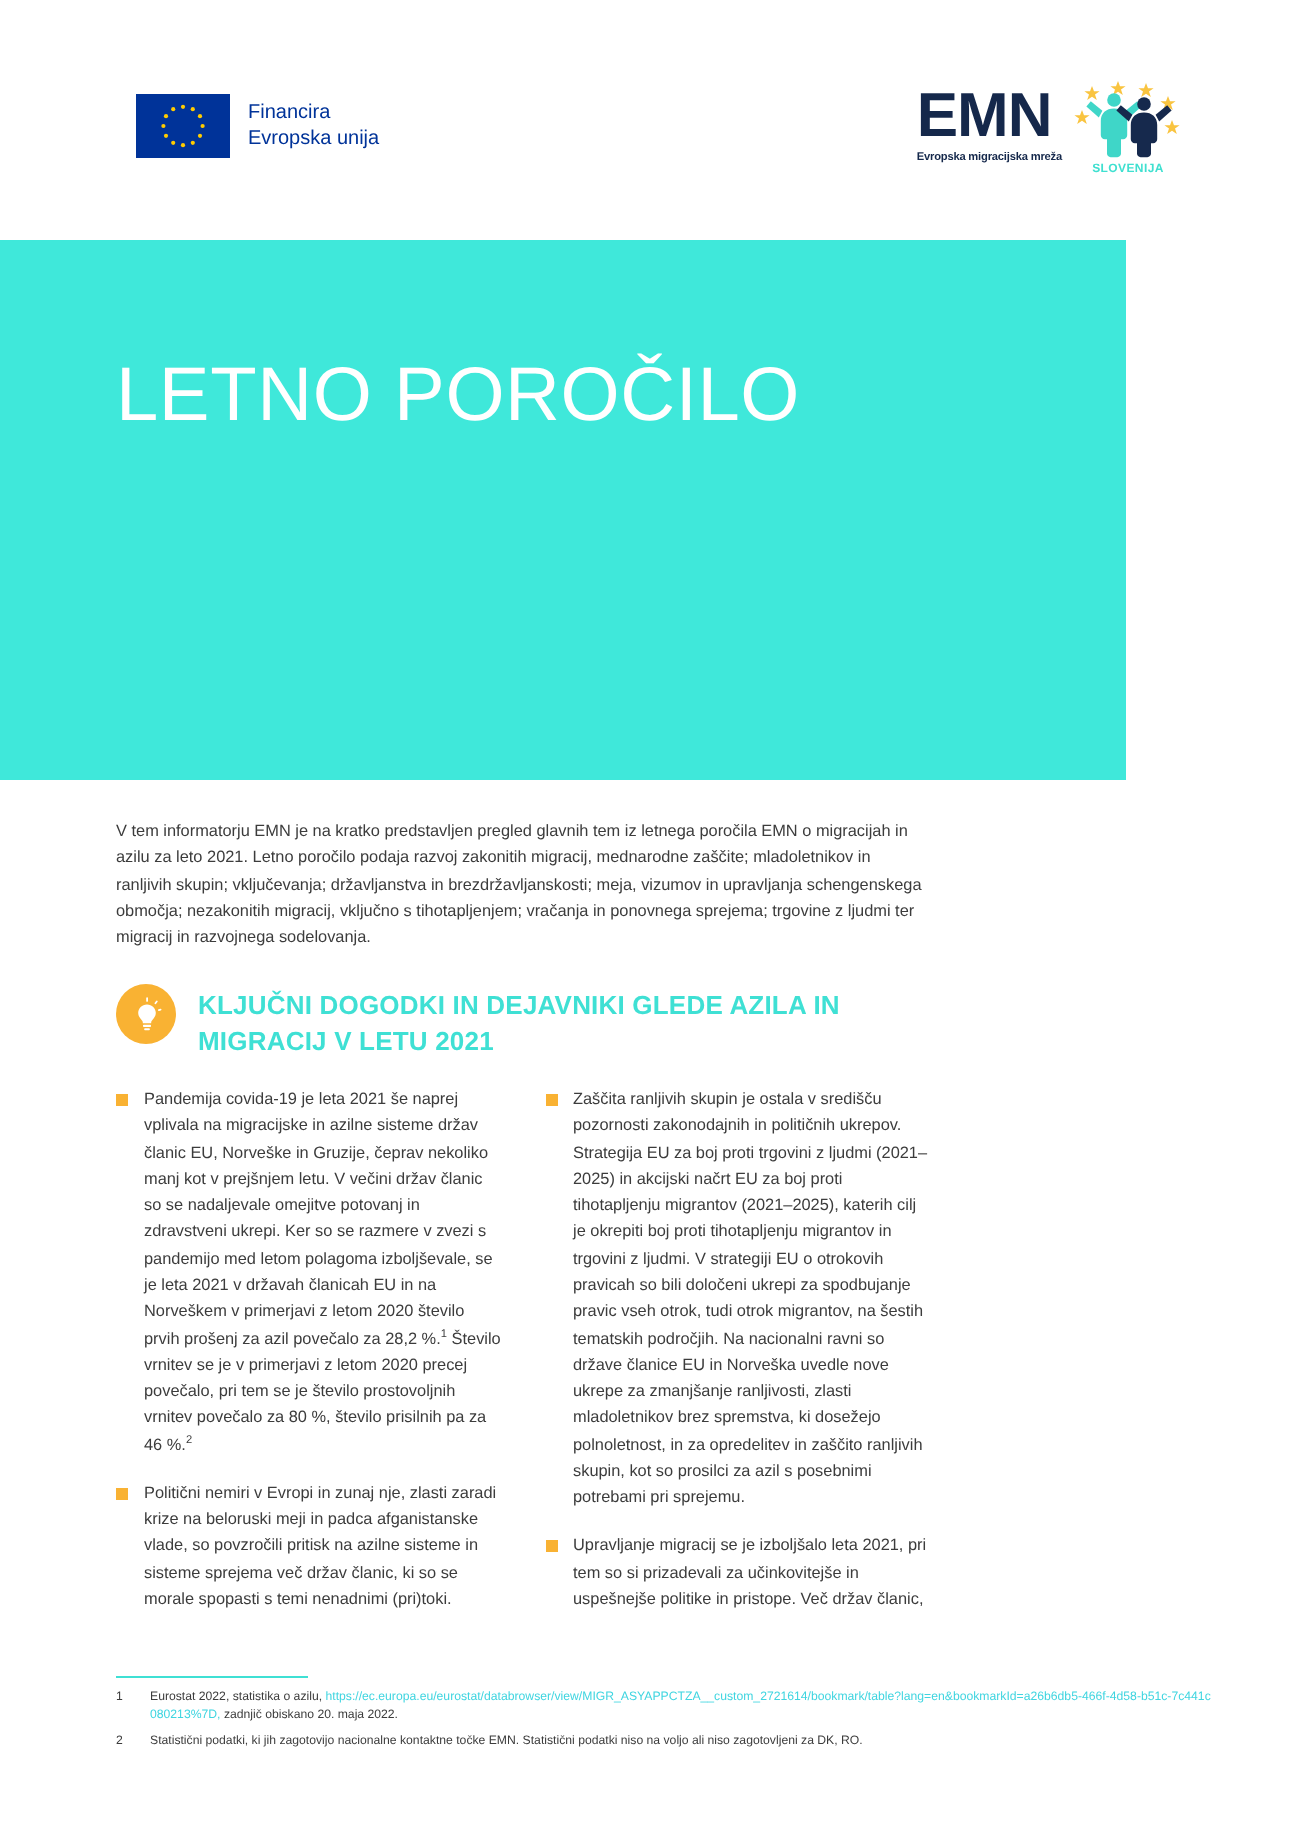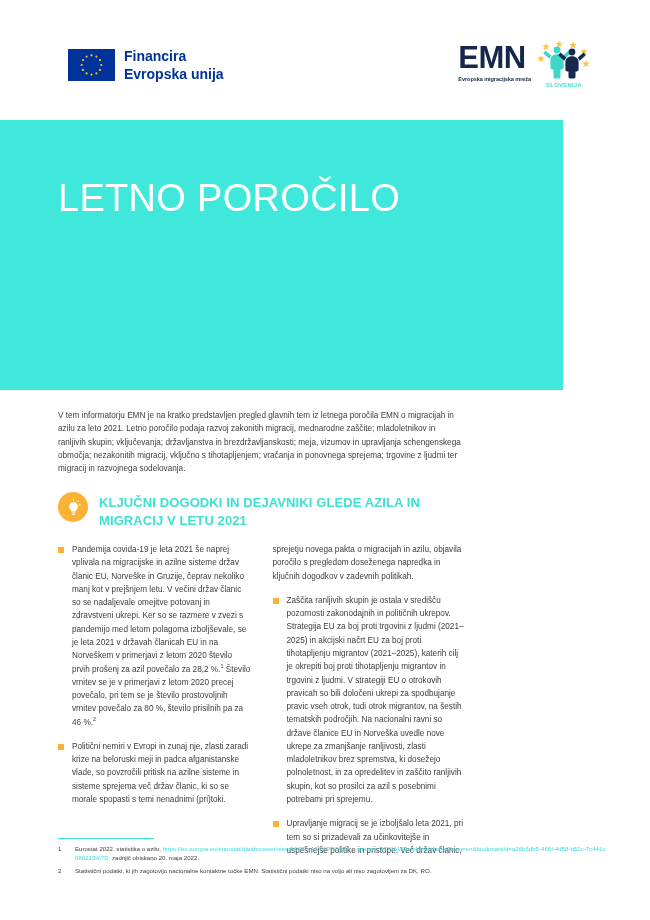--- a/index.html
+++ b/index.html
@@ -34,23 +34,23 @@
     gap: 9px;
   }
   .eu-flag {
     width: 47px; height: 32px;
     background: #003399;
     position: relative;
     flex: none;
   }
   .eu-flag svg { display: block; }
   .eu-text {
-    font-size: 14px;
+    font-size: 10px;
     line-height: 1.32;
-    font-weight: bold;
+    font-weight: normal;
     color: #003399;
     white-space: nowrap;
   }
 
   .emn-logo {
     position: absolute;
     right: 58px; top: 42px;
     display: flex;
     align-items: flex-start;
     gap: 2px;
@@ -322,21 +322,20 @@
           <span class="marker"></span>
           <span class="btext"><span>Pandemija covida-19 je leta 2021 še naprej vplivala na migracijske in azilne sisteme držav članic EU, Norveške in Gruzije, čeprav nekoliko manj kot v prejšnjem letu. V večini držav članic so se nadaljevale omejitve potovanj in zdravstveni ukrepi. Ker so se razmere v zvezi s pandemijo med letom polagoma izboljševale, se je leta 2021 v državah članicah EU in na Norveškem v primerjavi z letom 2020 število prvih prošenj za azil povečalo za 28,2 %.</span><sup>1</sup> <span>Število vrnitev se je v primerjavi z letom 2020 precej povečalo, pri tem se je število prostovoljnih vrnitev povečalo za 80 %, število prisilnih pa za 46 %.</span><sup>2</sup></span>
         </div>
         <div class="bullet">
           <span class="marker"></span>
           <span class="btext">Politični nemiri v Evropi in zunaj nje, zlasti zaradi krize na beloruski meji in padca afganistanske vlade, so povzročili pritisk na azilne sisteme in sisteme sprejema več držav članic, ki so se morale spopasti s temi nenadnimi (pri)toki.</span>
         </div>
       </div>
 
       <div class="col">
-        <div class="cont-text">sprejetju novega pakta o migracijah in azilu, objavila poročilo s pregledom doseženega napredka in ključnih dogodkov v zadevnih politikah.</div>
         <div class="bullet">
           <span class="marker"></span>
           <span class="btext">Zaščita ranljivih skupin je ostala v središču pozornosti zakonodajnih in političnih ukrepov. Strategija EU za boj proti trgovini z ljudmi (2021–2025) in akcijski načrt EU za boj proti tihotapljenju migrantov (2021–2025), katerih cilj je okrepiti boj proti tihotapljenju migrantov in trgovini z ljudmi. V strategiji EU o otrokovih pravicah so bili določeni ukrepi za spodbujanje pravic vseh otrok, tudi otrok migrantov, na šestih tematskih področjih. Na nacionalni ravni so države članice EU in Norveška uvedle nove ukrepe za zmanjšanje ranljivosti, zlasti mladoletnikov brez spremstva, ki dosežejo polnoletnost, in za opredelitev in zaščito ranljivih skupin, kot so prosilci za azil s posebnimi potrebami pri sprejemu.</span>
         </div>
         <div class="bullet">
           <span class="marker"></span>
           <span class="btext">Upravljanje migracij se je izboljšalo leta 2021, pri tem so si prizadevali za učinkovitejše in uspešnejše politike in pristope. Več držav članic,</span>
         </div>
       </div>
     </div>

